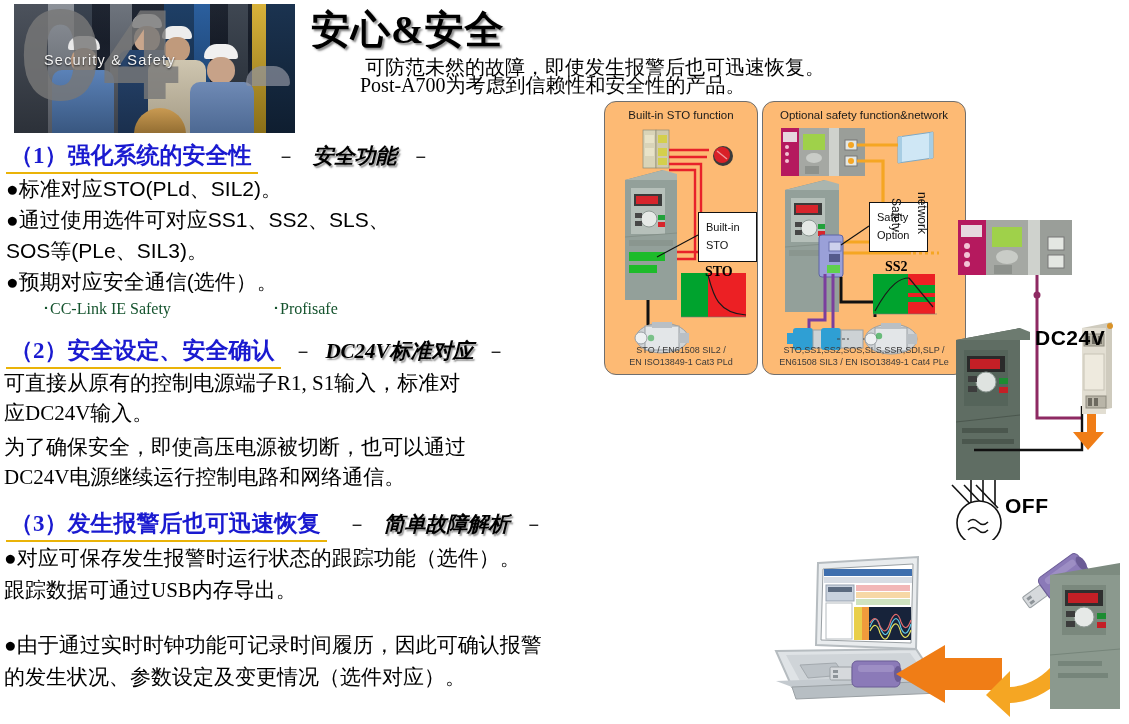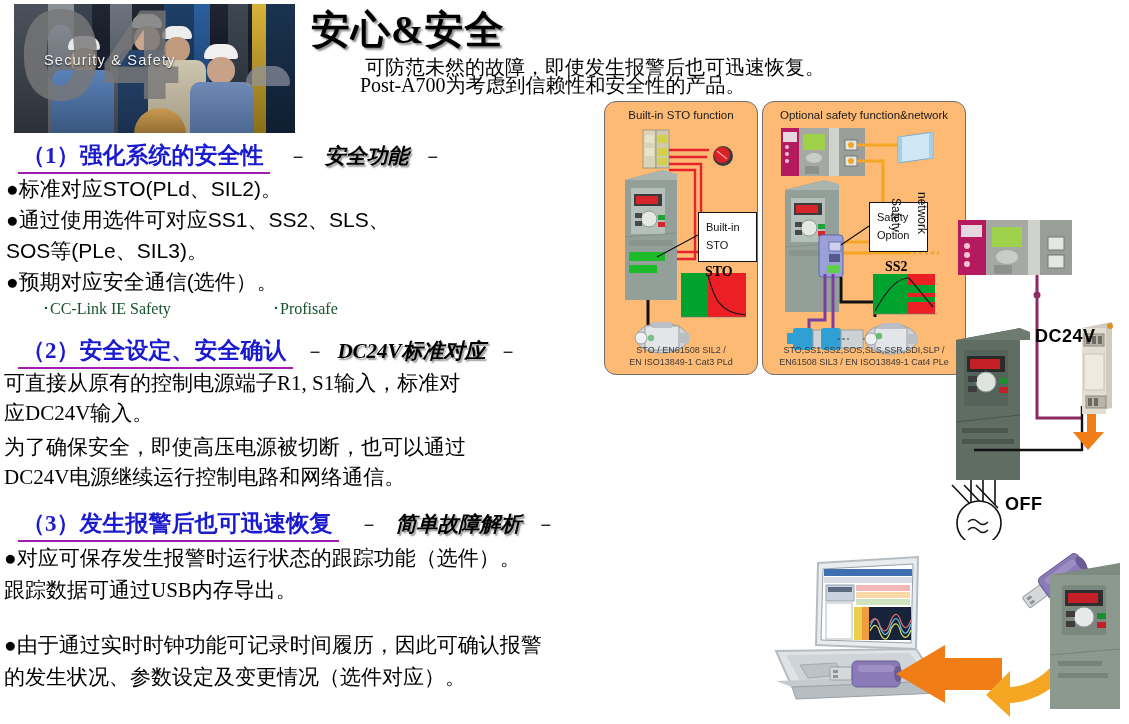--- a/index.html
+++ b/index.html
@@ -49,24 +49,23 @@
     font-family:"Liberation Serif", serif;
     font-size:20px;color:#000;white-space:nowrap;
   }
   #lead1{left:365px;top:42px;margin-top:12px;}
   #lead2{left:360px;top:72px;text-align:center;}
 
   
   .sec-head{
     font-family:"Liberation Serif", serif;
     font-weight:bold;font-size:23px;color:#1a1ad0;
-    border-bottom:2px solid #a21caf;
+    border-bottom:2px solid #eab308;
     white-space:nowrap;display:inline-block;
     padding:0 6px 1px 4px;
-    margin-left:12px;
   }
   .sec-sub{
     font-family:"Liberation Serif", serif;
     font-style:italic;font-weight:bold;font-size:21px;color:#000;
     white-space:nowrap;
     text-shadow:1.5px 1.5px 1.5px rgba(140,140,140,.9);
   }
   .dash{
     font-family:"Liberation Serif", serif;
     font-size:20px;color:#000;
@@ -102,21 +101,21 @@
   .callout{
     position:absolute;border:1.6px solid #111;background:#fff;
     font-family:"Liberation Sans", sans-serif;font-size:11px;color:#111;
     display:flex;flex-direction:column;justify-content:center;
     padding-left:7px;line-height:1.6;
   }
 
   
   .biglabel{
     font-family:"Liberation Sans", sans-serif;
-    font-weight:bold;font-size:18px;color:#000;letter-spacing:.5px;
+    font-weight:bold;font-size:21px;color:#000;letter-spacing:.5px;
   }
 
   .vtext{
     position:absolute;
     font-family:"Liberation Sans", sans-serif;font-size:12px;color:#111;
     writing-mode:vertical-rl;
   }
 </style>
 </head>
 <body>

